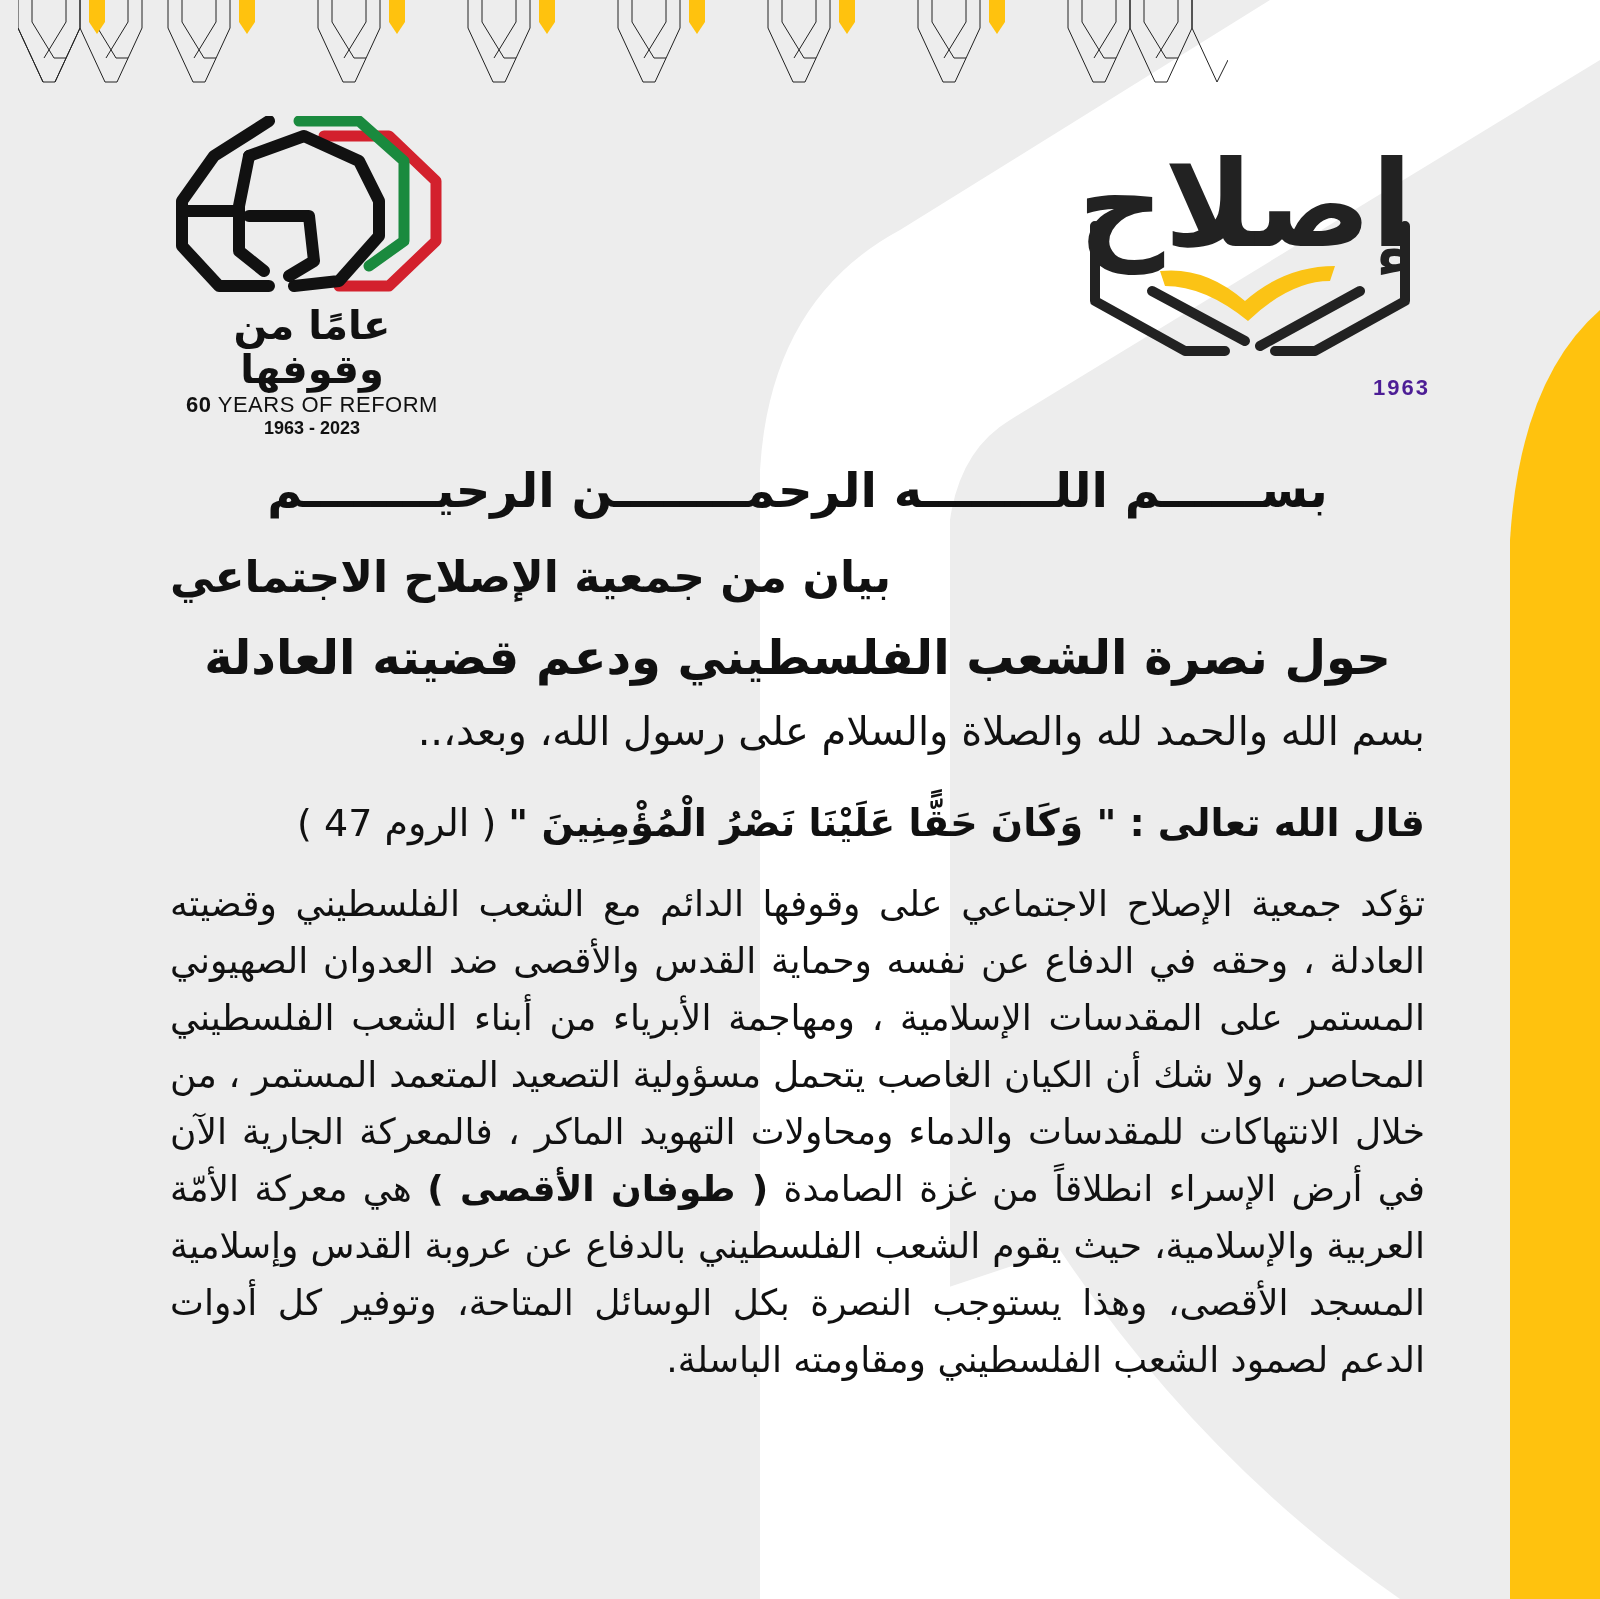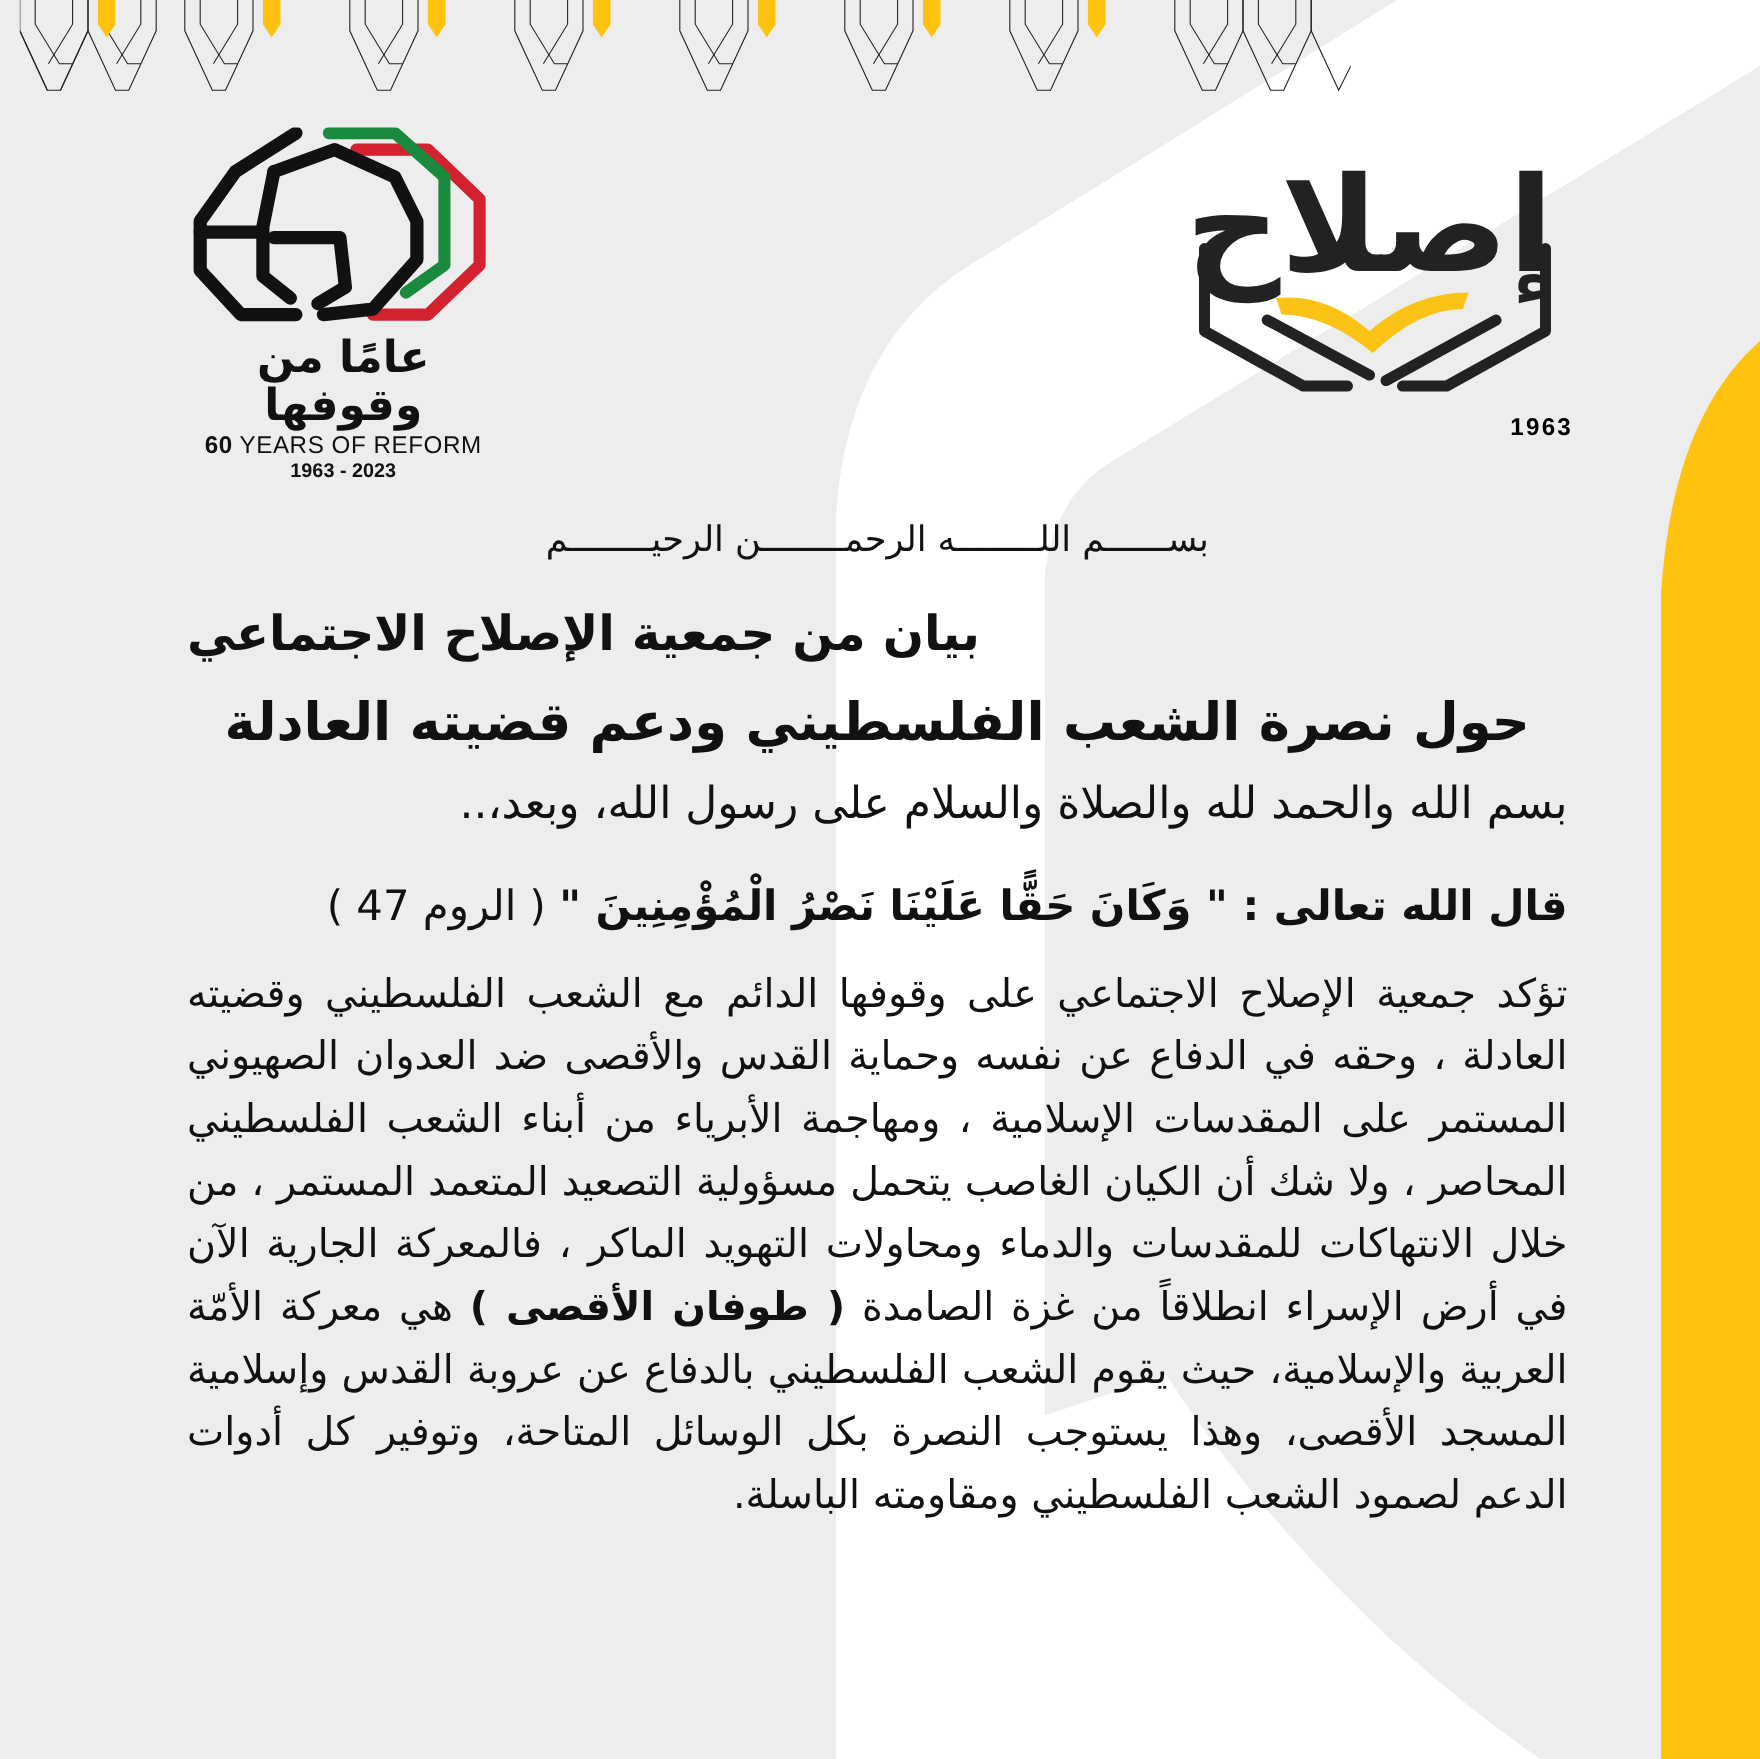--- a/index.html
+++ b/index.html
@@ -65,37 +65,37 @@
       width: 360px;
       z-index: 2;
       text-align: right;
     }
     .logo-islah svg { display: block; }
     .logo-islah .year {
       font-family: "Liberation Sans", sans-serif;
       font-size: 22px;
       font-weight: bold;
       letter-spacing: 2px;
-      color: #000000;
+      color: #4c1d95;
       margin-top: 4px;
       margin-left: -10px;
     }
     .content {
       position: absolute;
       left: 170px;
       top: 455px;
       width: 1255px;
       z-index: 3;
       direction: rtl;
     }
     .basmala {
       text-align: center;
-      font-size: 32px;
+      font-size: 48px;
       line-height: 70px;
-      font-weight: normal;
+      font-weight: bold;
       margin: 0 0 20px 0;
       letter-spacing: 1px;
     }
     .h-statement {
       text-align: left;
       font-size: 44px;
       font-weight: bold;
       line-height: 64px;
       margin: 0 0 10px 0;
     }

